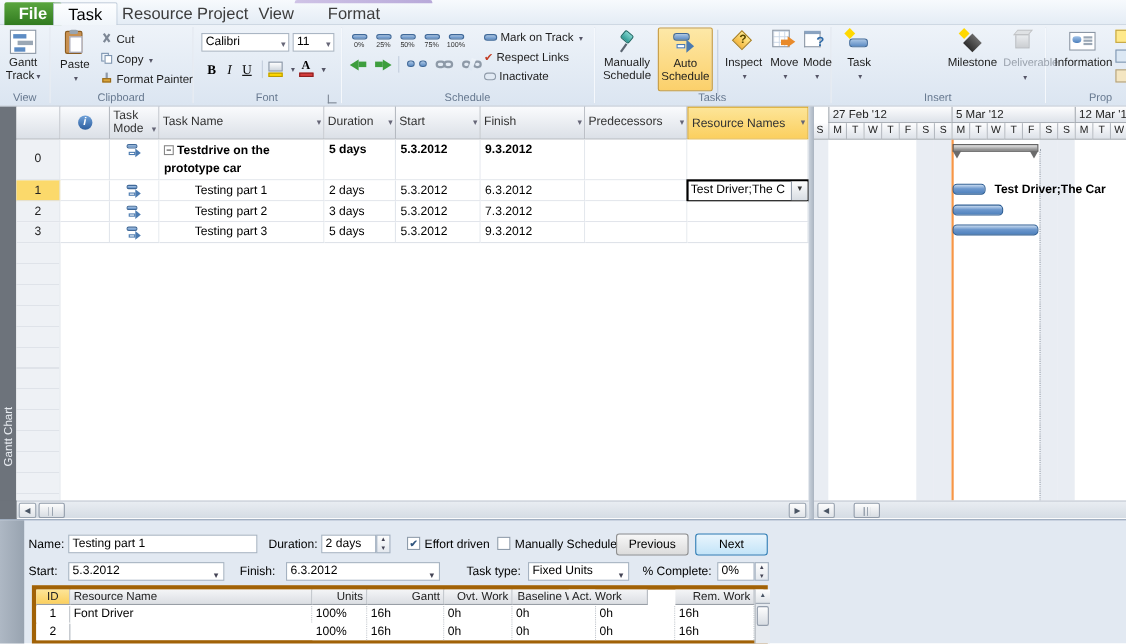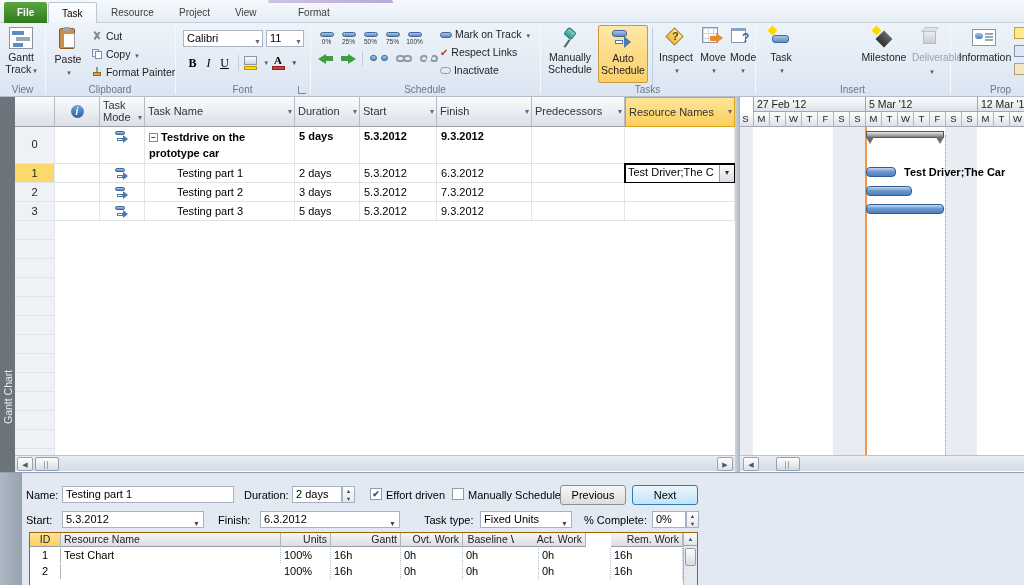--- a/index.html
+++ b/index.html
@@ -1,21 +1,21 @@
 <!DOCTYPE html>
 <html><head>
 <meta charset="utf-8">
 <style>
 *{margin:0;padding:0;box-sizing:border-box}
 body{font-family:"Liberation Sans",sans-serif;background:#fff}
 #app{position:relative;width:1024px;height:585px;overflow:hidden;background:#fff;font-size:11px;color:#000}
 .abs{position:absolute}
 
 #tabrow{position:absolute;left:0;top:0;width:1024px;height:23px;background:linear-gradient(#f7fafd,#e4ecf5);border-bottom:1px solid #c4cfdc}
-.tab{position:absolute;top:2px;height:21px;line-height:21px;padding:0 13px;color:#3c3c3c;font-size:10px;cursor:default}
+.tab{position:absolute;top:2px;height:21px;line-height:21px;padding:0 13px;color:#3c3c3c;font-size:15px;cursor:default}
 .tab.file{background:linear-gradient(#5aa63f,#317a1f);color:#fff;border-radius:2px 2px 0 0;font-weight:bold}
 .tab.active{background:linear-gradient(#fdfeff,#f0f5fa);border:1px solid #b9c6d5;border-bottom:none;border-radius:2px 2px 0 0;color:#000}
 .ctx-strip{position:absolute;left:268px;top:0;width:125px;height:3px;background:linear-gradient(90deg,#cfc3e6,#b8a9d9);border-radius:2px 2px 0 0}
 
 #ribbon{position:absolute;left:0;top:23px;width:1024px;height:74px;background:linear-gradient(#eef3f9,#dbe5f1);border-bottom:1px solid #b2bdcb}
 .gsep{position:absolute;top:2px;height:69px;width:1px;background:#c3cedc;border-right:1px solid #f5f8fc}
 .glabel{position:absolute;top:61px;height:12px;font-size:10px;color:#66788f;text-align:center}
 .bigbtn{position:absolute;top:2px;height:58px;text-align:center;font-size:10.5px;color:#1e1e1e;line-height:12px}
 .smallitem{position:absolute;height:16px;line-height:16px;font-size:10.5px;color:#1e1e1e;white-space:nowrap}
 .combo{position:absolute;background:#fff;border:1px solid #aab6c4;font-size:11px;line-height:15px;padding:0 3px;color:#000}
@@ -492,32 +492,32 @@
       <span>Fixed Units</span>
       <span style="position:absolute;right:3px;top:4px;font-size:7px;color:#445">▼</span>
     </div>
     <div class="flabel" style="left:584px;top:39px">% Complete:</div>
     <div class="finput" style="left:652px;top:38px;width:34px">0%</div>
     <div class="spin" style="left:686px;top:38px">
       <span>▲</span>
       <span>▼</span>
     </div>
 
-    <div class="abs" style="left:29px;top:59px;width:669px;height:54px;border:1px solid #a16207;background:#fff">
+    <div class="abs" style="left:29px;top:59px;width:669px;height:54px;border:4px solid #a16207;background:#fff">
       <div class="rgh" style="left:0;width:31px;text-align:center;background:linear-gradient(#fde598,#fbcf5e)">ID</div>
       <div class="rgh" style="left:31px;width:220px">Resource Name</div>
       <div class="rgh" style="left:251px;width:50px;text-align:right">Units</div>
       <div class="rgh" style="left:301px;width:70px;text-align:right">Gantt</div>
       <div class="rgh" style="left:371px;width:62px;text-align:right">Ovt. Work</div>
       <div class="rgh" style="left:433px;width:76px;text-align:right">Baseline Work</div>
-      <div class="rgh" style="left:484px;width:72px;text-align:right">Act. Work</div>
+      <div class="rgh" style="left:484px;width:72px;">Act. Work</div>
       <div class="rgh" style="left:581px;width:72px;text-align:right">Rem. Work</div>
 
       <div class="rgc" style="left:0;top:15px;width:31px;text-align:center;border-right:1px solid #b0b6bd">1</div>
-      <div class="rgc" style="left:31px;top:15px;width:220px">Test Chart</div>
+      <div class="rgc" style="left:31px;top:15px;width:220px">Font Driver</div>
       <div class="rgc" style="left:251px;top:15px;width:50px">100%</div>
       <div class="rgc" style="left:301px;top:15px;width:70px">16h</div>
       <div class="rgc" style="left:371px;top:15px;width:62px">0h</div>
       <div class="rgc" style="left:433px;top:15px;width:76px">0h</div>
       <div class="rgc" style="left:509px;top:15px;width:72px">0h</div>
       <div class="rgc" style="left:581px;top:15px;width:72px">16h</div>
 
       <div class="rgc" style="left:0;top:31px;width:31px;text-align:center;border-right:1px solid #b0b6bd">2</div>
       <div class="rgc" style="left:251px;top:31px;width:50px">100%</div>
       <div class="rgc" style="left:301px;top:31px;width:70px">16h</div>

